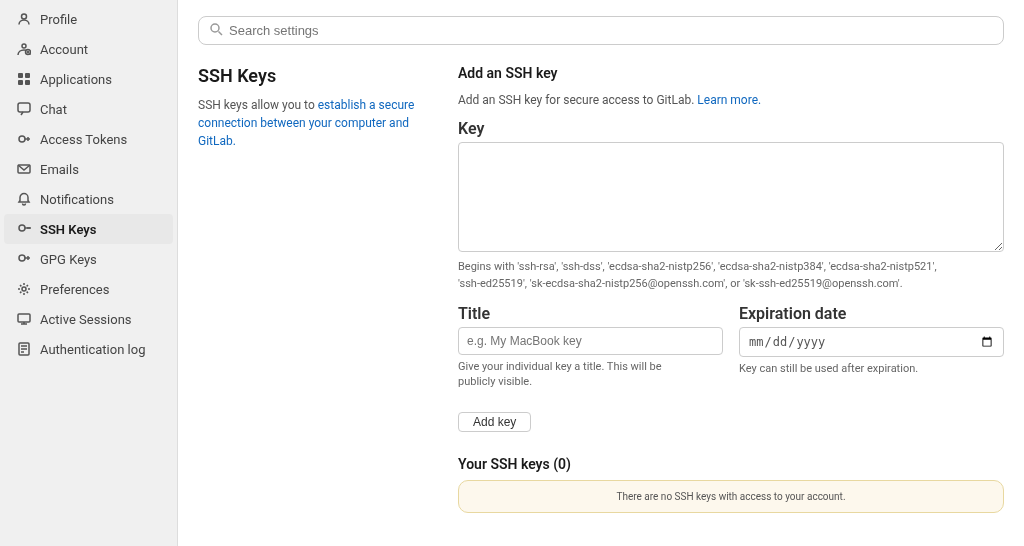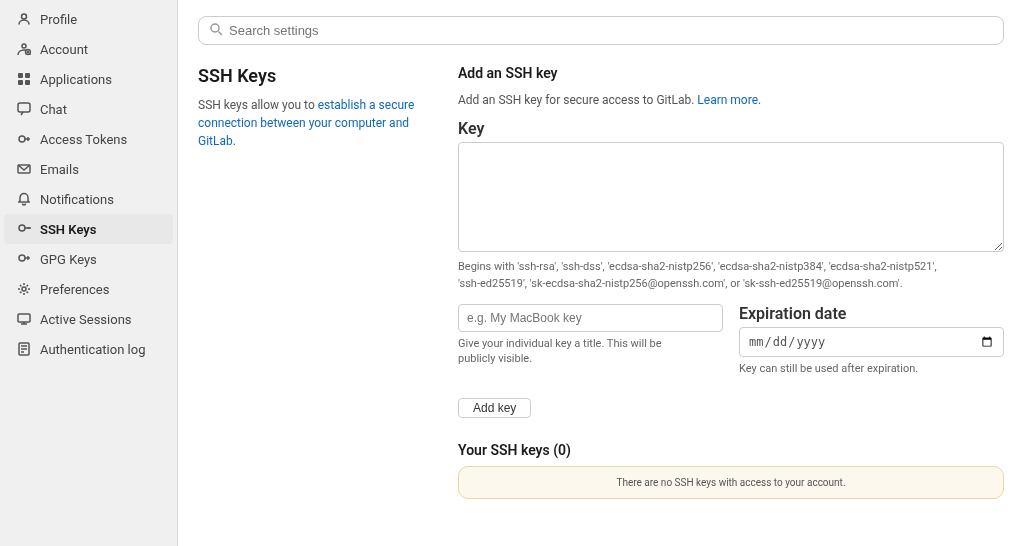--- a/index.html
+++ b/index.html
@@ -346,20 +346,21 @@
       <div class="field-label">Key</div>
       <textarea style=""></textarea>
       <div class="key-hint">
         Begins with 'ssh-rsa', 'ssh-dss', 'ecdsa-sha2-nistp256', 'ecdsa-sha2-nistp384', 'ecdsa-sha2-nistp521',<br>
         'ssh-ed25519', 'sk-ecdsa-sha2-nistp256@openssh.com', or 'sk-ssh-ed25519@openssh.com'.
       </div>
 
       
       <div class="form-row">
         <div class="form-group">
+          <div class="field-label">Title</div>
           <input type="text" placeholder="e.g. My MacBook key" style="">
           <div class="form-hint">Give your individual key a title. This will be<br>publicly visible.</div>
         </div>
         <div class="form-group">
           <div class="field-label">Expiration date</div>
           <input type="date" placeholder="tt.mm.jjjj" style="">
           <div class="form-hint">Key can still be used after expiration.</div>
         </div>
       </div>
 

